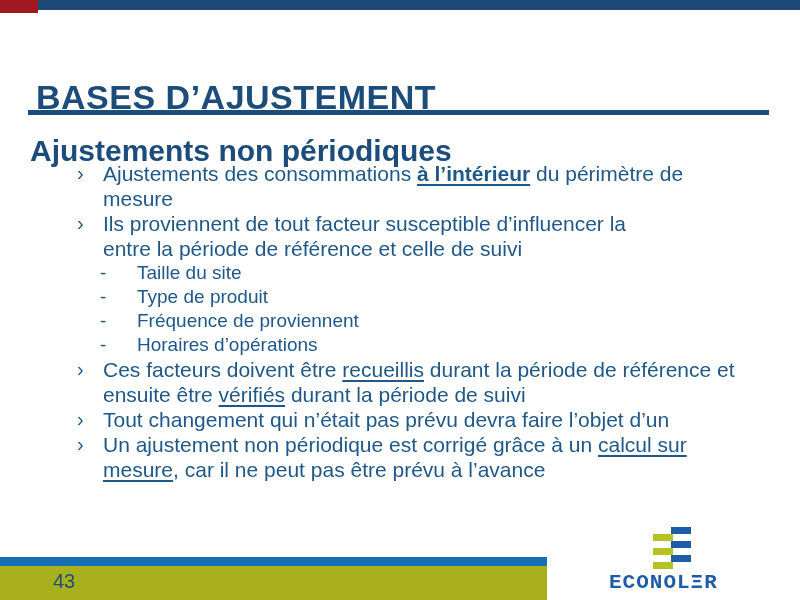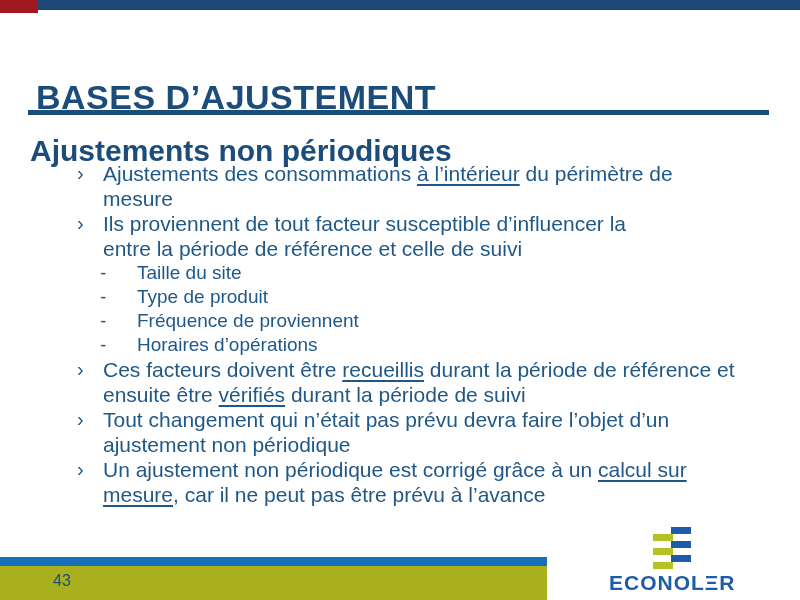--- a/index.html
+++ b/index.html
@@ -23,37 +23,37 @@
     font-size:30px;font-weight:bold;color:var(--title_navy);
     line-height:38px;white-space:nowrap;
   }
   
   .bullet-list{position:absolute;left:0;top:161px;width:800px;color:var(--body_blue);}
   .line{display:flex;white-space:nowrap;}
   .lv1 .line{height:25px;line-height:25px;font-size:21px;}
   .lv2 .line{height:24px;line-height:24px;font-size:19px;}
   .lv1 .marker{display:inline-block;margin-left:77px;width:26px;font-size:20px;}
   .lv2 .marker{display:inline-block;margin-left:100px;width:37px;}
-  .b{font-weight:normal;}
+  .b{font-weight:bold;}
   .u{text-decoration:underline;text-underline-offset:3px;}
   
   .footer-blue{position:absolute;left:0;top:557px;width:547px;height:9px;background:var(--footer_blue);}
   .footer-green{position:absolute;left:0;top:566px;width:547px;height:34px;background:var(--footer_green);}
-  .page-number{position:absolute;left:53px;top:570px;font-size:16px;line-height:22px;color:var(--page_number_blue);}
+  .page-number{position:absolute;left:53px;top:570px;font-size:20px;line-height:22px;color:var(--page_number_blue);}
   
   .logo-mark{position:absolute;left:0;top:0;}
   .logo-bar{position:absolute;width:20px;height:7px;}
   .lb-blue{background:var(--logo_blue);left:671px;}
   .lb-green{background:var(--logo_green);left:653px;}
   .lb-b1{top:527px;} .lb-b2{top:541px;} .lb-b3{top:555px;}
   .lb-g1{top:534px;} .lb-g2{top:548px;} .lb-g3{top:562px;}
   .wordmark{
     position:absolute;left:609px;top:570px;width:160px;
     font-size:21px;font-weight:bold;letter-spacing:1px;
-    color:var(--logo_blue);line-height:26px;
+    color:var(--logo_blue);line-height:26px;font-family:Liberation Mono, monospace;
   }
 </style>
 </head>
 <body>
 
 <div class="top-bar"></div>
 <div class="top-accent"></div>
 
 <div class="slide-title">BASES D’AJUSTEMENT</div>
 <div class="title-rule"></div>
@@ -112,24 +112,20 @@
       <div class="line">
         <span class="marker"></span>
         <span class="text"><span>ensuite être </span><span class="u">vérifiés</span><span> durant la période de suivi</span></span>
       </div>
     </div>
     <div class="bullet lv1">
       <div class="line">
         <span class="marker">›</span>
         <span class="text"><span>Tout changement qui n’était pas prévu devra faire l’objet d’un</span></span>
       </div>
-      <div class="line">
-        <span class="marker"></span>
-        <span class="text"><span>ajustement non périodique</span></span>
-      </div>
     </div>
     <div class="bullet lv1">
       <div class="line">
         <span class="marker">›</span>
         <span class="text"><span>Un ajustement non périodique est corrigé grâce à un </span><span class="u">calcul sur</span></span>
       </div>
       <div class="line">
         <span class="marker"></span>
         <span class="text"><span class="u">mesure</span><span>, car il ne peut pas être prévu à l’avance</span></span>
       </div>

